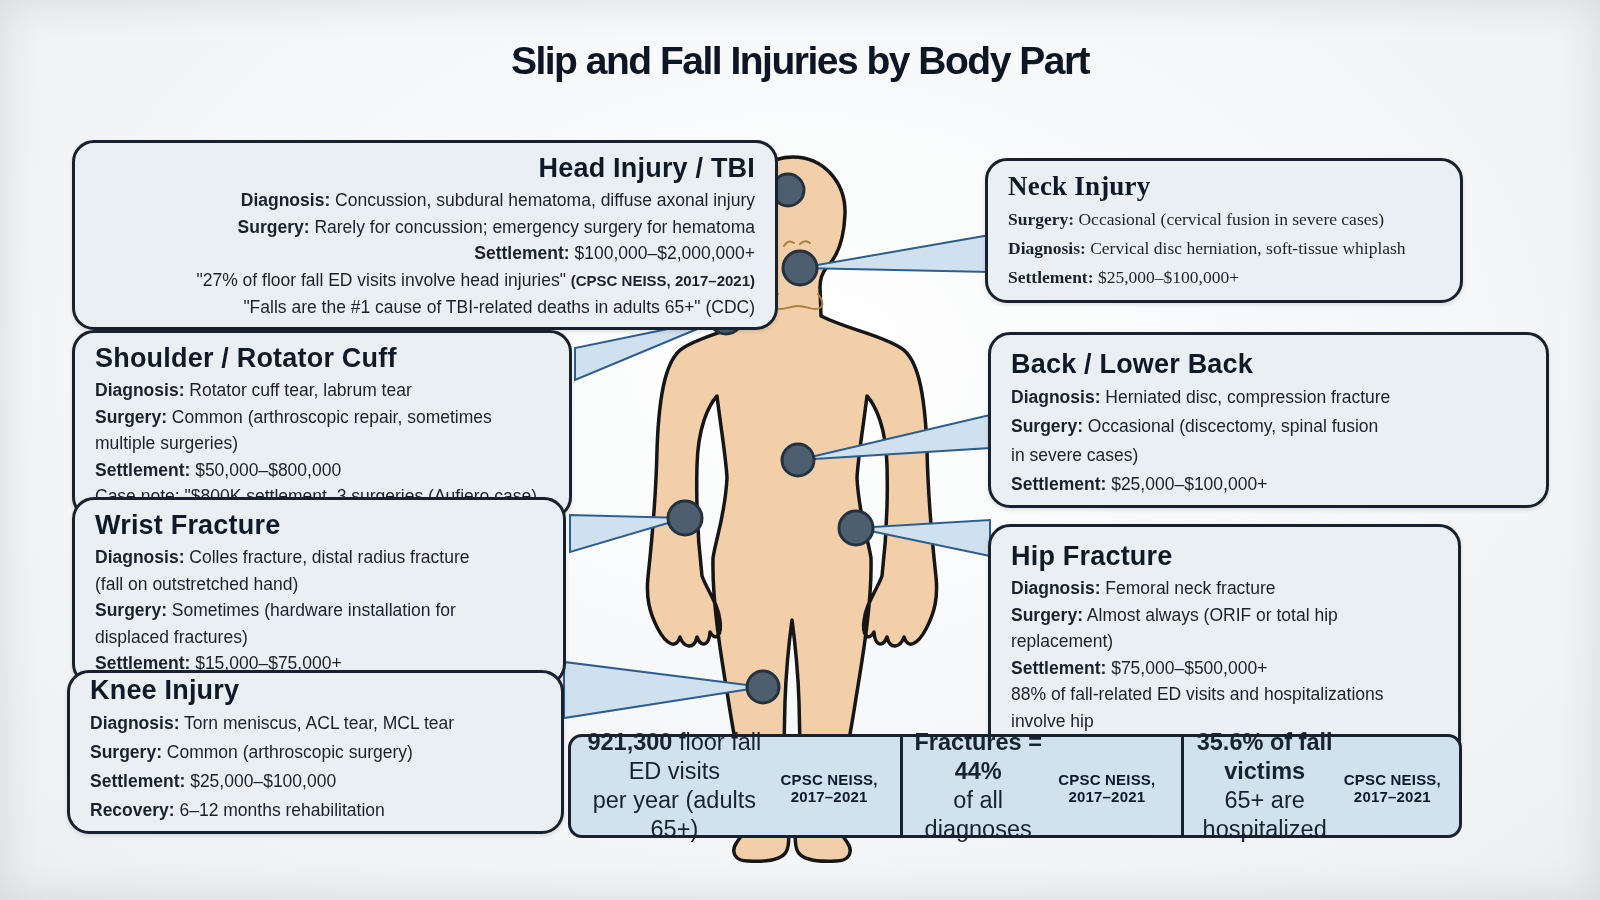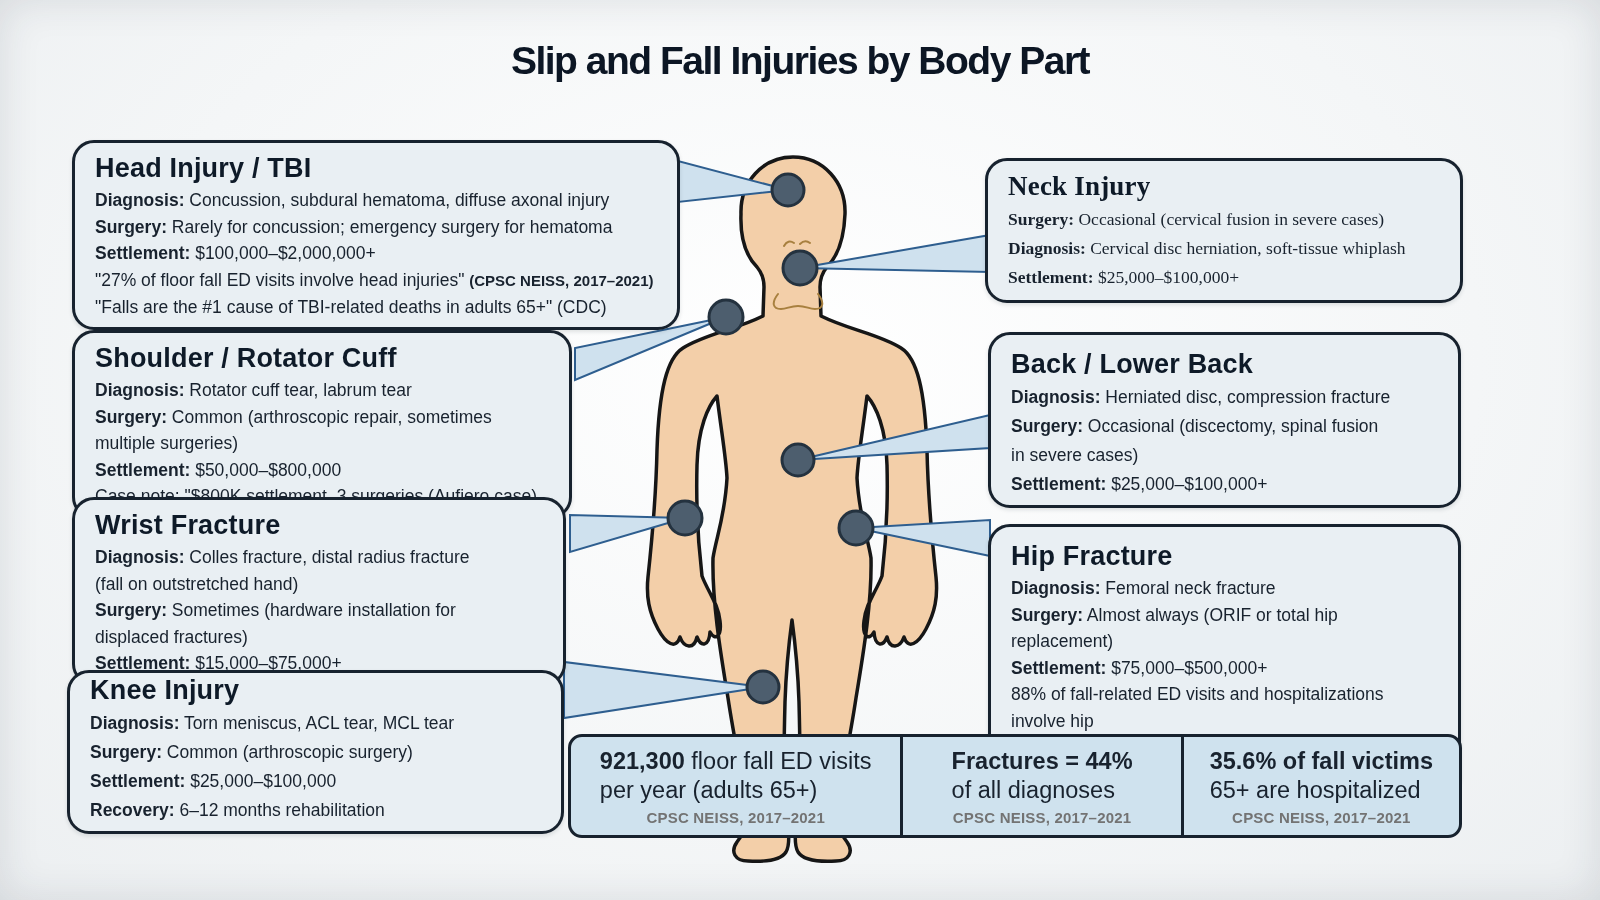--- a/index.html
+++ b/index.html
@@ -20,43 +20,43 @@
     background:#e9eff3;border:3px solid #17222e;border-radius:22px;
     padding:8px 20px 6px 20px;
     box-shadow:0 2px 4px rgba(20,30,45,.12);
   }
   .co-title{font-size:27px;font-weight:700;color:#0e1a28;margin:2px 0 3px 0;letter-spacing:.2px;}
   .co-line{font-size:17.5px;line-height:26.5px;color:#18222e;white-space:pre-line;}
   .seg-r{font-weight:400;}
   .seg-b{font-weight:700;}
   .seg-sb{font-weight:700;font-size:15px;}
   
-  .box-head    {left:72px;  top:140px; width:608px; min-height:176px;}
+  .box-head    {left:72px;  top:140px; width:706px; min-height:176px;text-align:right;}
   .box-shoulder{left:72px;  top:330px; width:500px; min-height:163px;}
   .box-wrist   {left:72px;  top:497px; width:494px; min-height:166px;}
   .box-knee    {left:67px;  top:670px; width:497px; min-height:160px; padding-top:0;}
   .box-neck    {left:985px; top:158px; width:478px; min-height:145px; font-family:Liberation Serif, serif;}
-  .box-back    {left:988px; top:332px; width:473px; min-height:161px; padding-top:12px;}
+  .box-back    {left:988px; top:332px; width:561px; min-height:161px; padding-top:12px;}
   .box-hip     {left:988px; top:500px; width:473px; min-height:216px; padding-top:12px;margin-top:24px;}
   .box-neck .co-line, .box-back .co-line, .box-knee .co-line{line-height:29px;}
   
   #stat-bar{
     position:absolute;z-index:2;left:568px;top:734px;width:894px;height:104px;
     box-sizing:border-box;background:#cfe2ee;border:3px solid #17222e;border-radius:14px;
     display:flex;align-items:stretch;
   }
   .stat-col{
-    display:flex;flex-direction:column;justify-content:center;align-items:center;
-    text-align:left;padding:4px 10px;box-sizing:border-box;
+    display:flex;flex-direction:row;justify-content:center;align-items:center;
+    text-align:center;padding:4px 10px;box-sizing:border-box;
   }
   .stat-col.c0{flex:0 0 37.1%;}
   .stat-col.c1{flex:0 0 31.9%;border-left:3px solid #17222e;border-right:3px solid #17222e;}
   .stat-col.c2{flex:1 1 auto;}
   .stat-headline{font-size:23.5px;line-height:29px;color:#18222e;white-space:pre-line;}
-  .stat-source{font-size:15px;font-weight:700;color:#737373;margin-top:4px;letter-spacing:.2px;}
+  .stat-source{font-size:15px;font-weight:700;color:#0f172a;margin-top:4px;letter-spacing:.2px;}
 </style>
 </head>
 <body>
 
 <div id="canvas">
 
   <div id="main-title">Slip and Fall Injuries by Body Part</div>
 
   <svg id="figure-layer" viewBox="0 0 1600 900" xmlns="http://www.w3.org/2000/svg">
 

